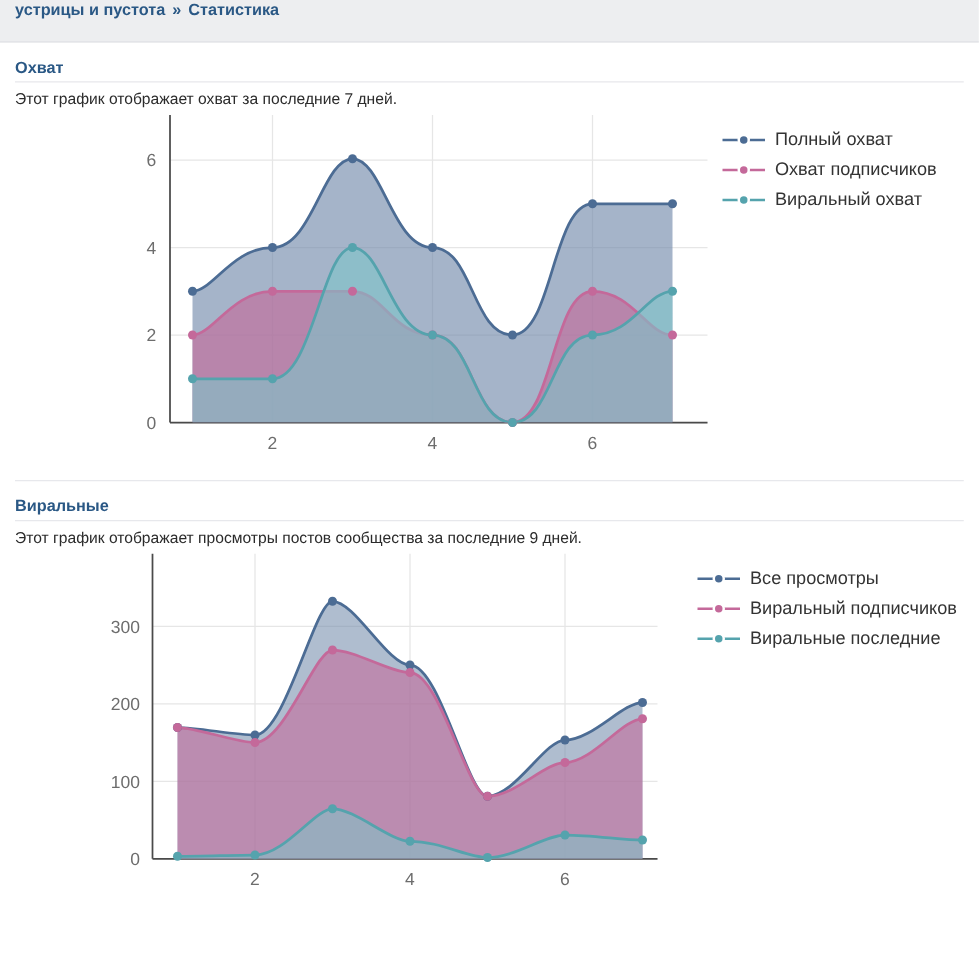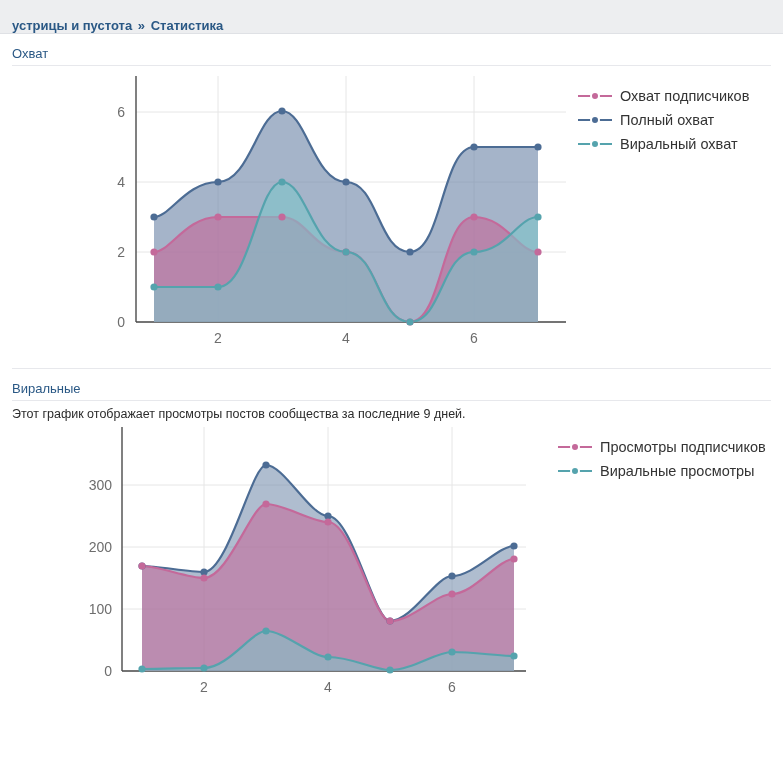--- a/index.html
+++ b/index.html
@@ -20,21 +20,21 @@
     width: 783px;
     height: 784px;
     background: #ffffff;
   }
   
   .header {
     height: 34px;
     background: #edeef0;
     border-bottom: 1px solid #dfe1e5;
     display: flex;
-    align-items: flex-end;
+    align-items: flex-start;
     padding: 0 12px;
     box-sizing: border-box;
   }
   .breadcrumb {
     font-size: 13px;
     font-weight: bold;
     color: #2a5885;
     white-space: nowrap;
   }
   .breadcrumb .sep {
@@ -44,21 +44,21 @@
   .breadcrumb .current {
     color: #2a5885;
   }
   
   .section {
     padding: 0 12px;
     box-sizing: border-box;
   }
   .section-title {
     font-size: 13px;
-    font-weight: normal;
+    font-weight: bold;
     color: #2a5885;
     padding-top: 12px;
     padding-bottom: 4px;
     border-bottom: 1px solid #e7e8ec;
     margin-bottom: 6px;
   }
   .section-desc {
     font-size: 12.5px;
     color: #2b2b2b;
     margin-bottom: 2px;
@@ -126,20 +126,21 @@
   <div class="header">
     <div class="breadcrumb">
       <span>устрицы и пустота</span>
       <span class="sep">»</span>
       <span class="current">Статистика</span>
     </div>
   </div>
 
   <div class="section">
     <div class="section-title">Охват</div>
+    <div class="section-desc">Этот график отображает охват за последние 7 дней.</div>
 
     <div class="chart-row">
       <div class="chart-area">
         <svg width="560" height="275" viewBox="0 0 560 275">
           <defs>
             <clipPath id="clipA">
               <rect x="124" y="4" width="430" height="246"></rect>
             </clipPath>
           </defs>
 
@@ -212,31 +213,31 @@
             <text x="206" y="271">2</text>
             <text x="334" y="271">4</text>
             <text x="462" y="271">6</text>
           </g>
         </svg>
       </div>
 
       <div class="legend">
         <div class="legend-item">
           <span class="legend-swatch">
+            <span class="ln" style="background:#4c6c94"></span>
+            <span class="dot" style="background:#4c6c94"></span>
+          </span>
+          <span class="legend-label">Полный охват</span>
+        </div>
+        <div class="legend-item">
+          <span class="legend-swatch">
             <span class="ln" style="background:#c4699a"></span>
             <span class="dot" style="background:#c4699a"></span>
           </span>
           <span class="legend-label">Охват подписчиков</span>
-        </div>
-        <div class="legend-item">
-          <span class="legend-swatch">
-            <span class="ln" style="background:#4c6c94"></span>
-            <span class="dot" style="background:#4c6c94"></span>
-          </span>
-          <span class="legend-label">Полный охват</span>
         </div>
         <div class="legend-item">
           <span class="legend-swatch">
             <span class="ln" style="background:#55a3ad"></span>
             <span class="dot" style="background:#55a3ad"></span>
           </span>
           <span class="legend-label">Виральный охват</span>
         </div>
       </div>
     </div>
@@ -325,29 +326,36 @@
             <text x="192" y="269">2</text>
             <text x="316" y="269">4</text>
             <text x="440" y="269">6</text>
           </g>
         </svg>
       </div>
 
       <div class="legend">
         <div class="legend-item">
           <span class="legend-swatch">
+            <span class="ln" style="background:#4c6c94"></span>
+            <span class="dot" style="background:#4c6c94"></span>
+          </span>
+          <span class="legend-label">Все просмотры</span>
+        </div>
+        <div class="legend-item">
+          <span class="legend-swatch">
             <span class="ln" style="background:#c4699a"></span>
             <span class="dot" style="background:#c4699a"></span>
           </span>
-          <span class="legend-label">Просмотры подписчиков</span>
+          <span class="legend-label">Виральный подписчиков</span>
         </div>
         <div class="legend-item">
           <span class="legend-swatch">
             <span class="ln" style="background:#55a3ad"></span>
             <span class="dot" style="background:#55a3ad"></span>
           </span>
-          <span class="legend-label">Виральные просмотры</span>
+          <span class="legend-label">Виральные последние</span>
         </div>
       </div>
     </div>
   </div>
 
 </div>
 
 </body></html>

